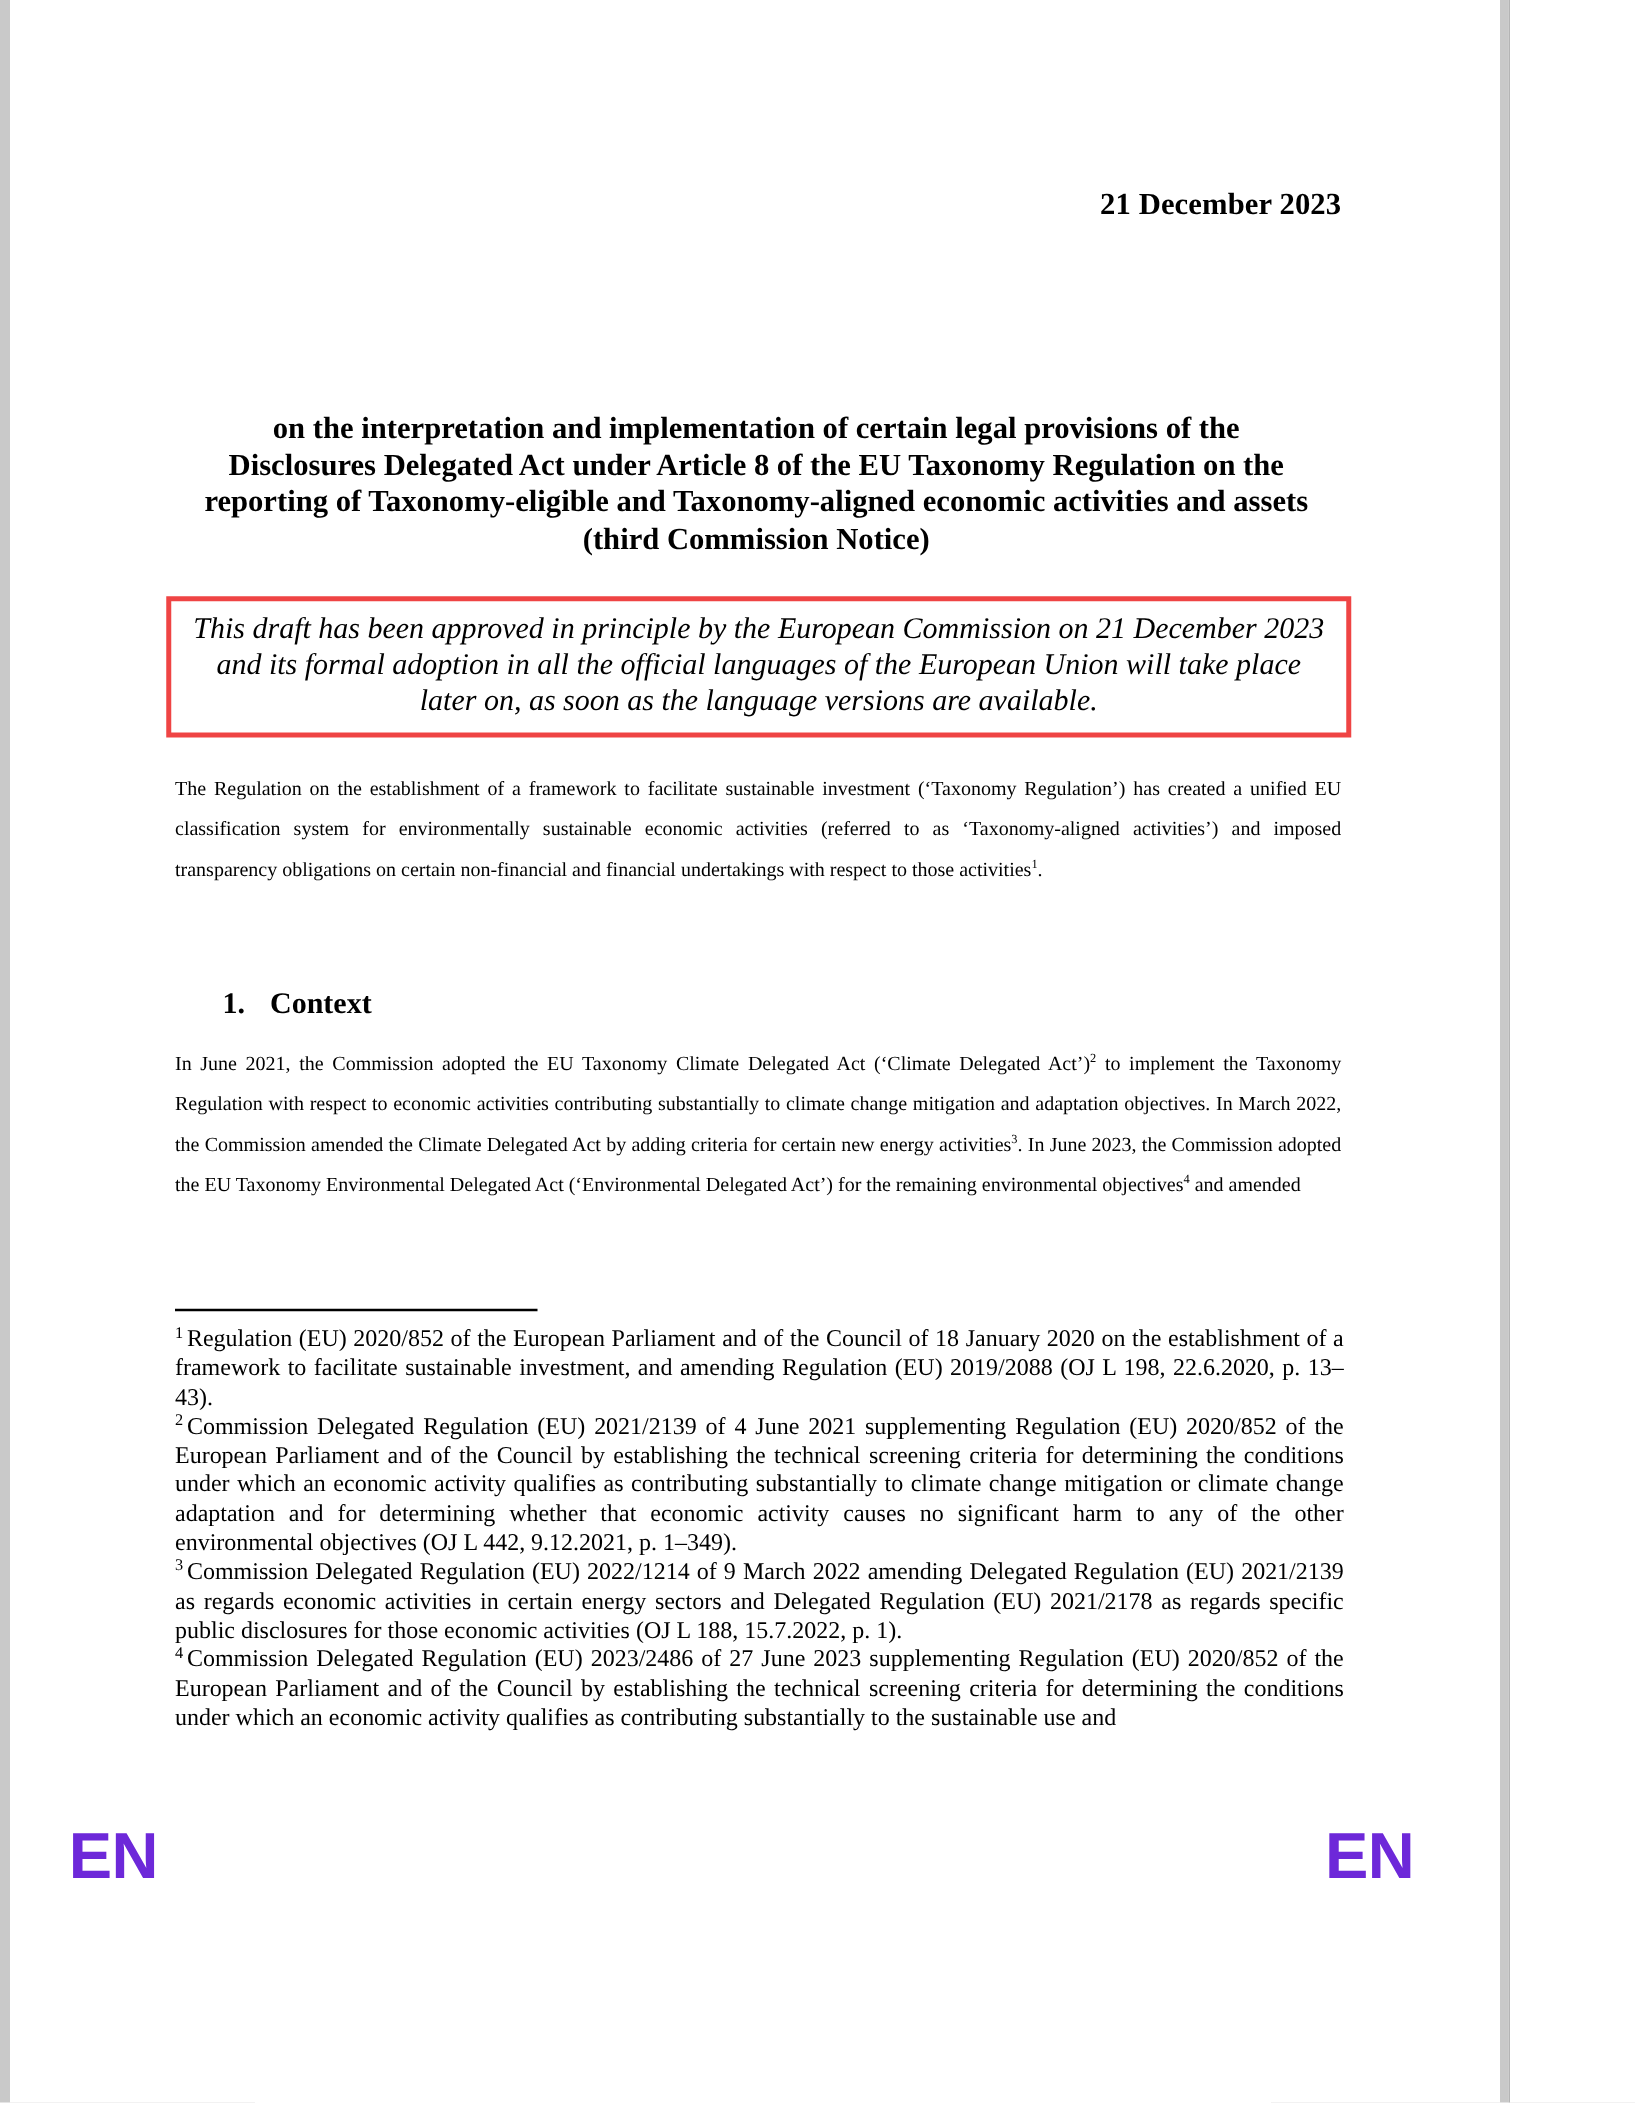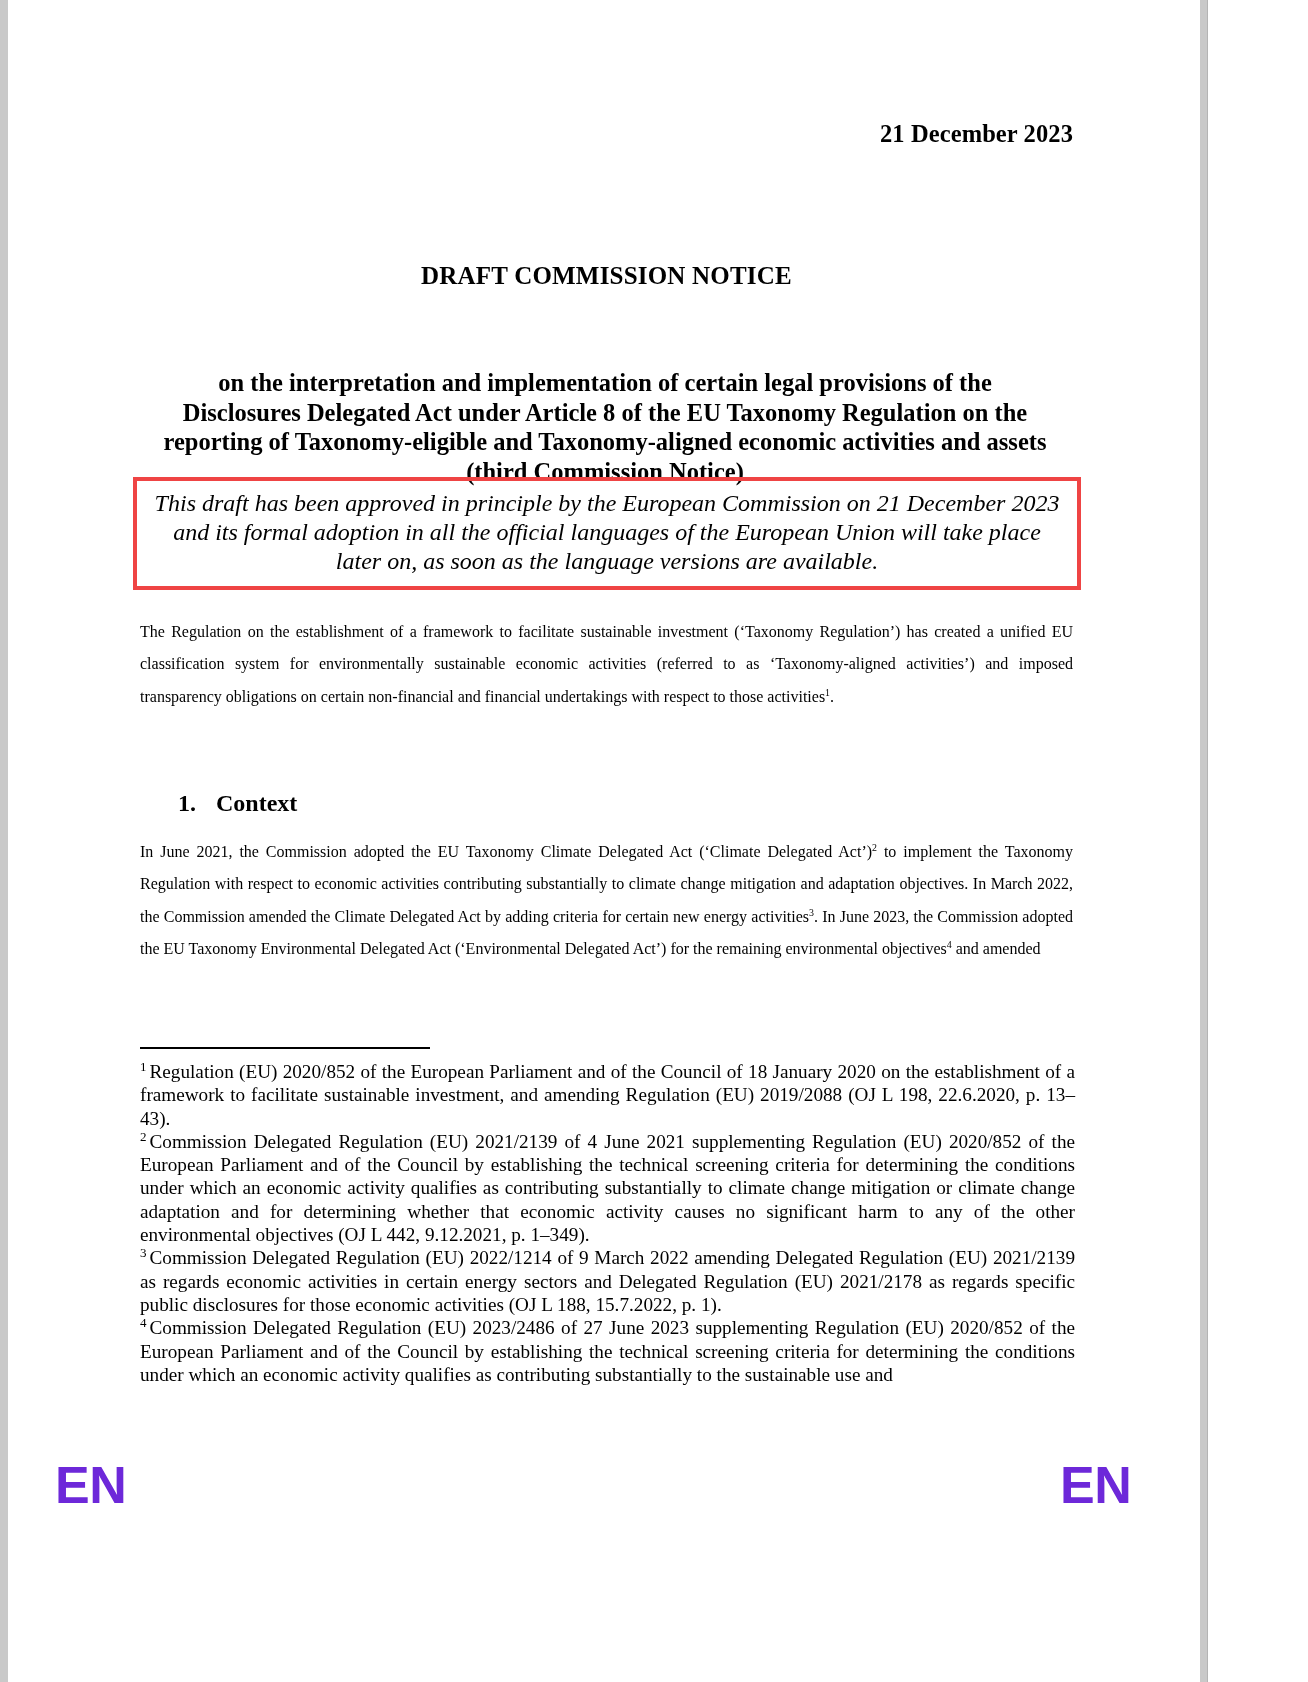--- a/index.html
+++ b/index.html
@@ -46,21 +46,21 @@
     left: 0;
     top: 0;
     width: 1308px;
     height: 1682px;
   }
 
   
   .doc-date {
     position: absolute;
     left: 140px;
-    top: 120px;
+    top: 150px;
     width: 933px;
     text-align: right;
     font-weight: bold;
     font-size: 24.5px;
     letter-spacing: 0.1px;
   }
 
   
   .doc-title {
     position: absolute;
@@ -74,21 +74,20 @@
   }
   .doc-subtitle {
     position: absolute;
     left: 160px;
     top: 328px;
     width: 890px;
     text-align: center;
     font-weight: bold;
     font-size: 24.5px;
     line-height: 29.5px;
-    margin-top: 40px;
   }
 
   
   .notice-box {
     position: absolute;
     left: 133px;
     top: 477px;
     width: 948px;
     border: 4px solid #ef4444;
     box-sizing: border-box;
@@ -192,21 +191,20 @@
 <body>
 
 <div class="page-frame">
   <div class="page-sheet"></div>
   <div class="right-gutter"></div>
 
   <div class="content">
 
     <div class="doc-date">21 December 2023</div>
 
-    <div class="doc-title">DRAFT COMMISSION NOTICE</div>
 
     <div class="doc-subtitle">on the interpretation and implementation of certain legal provisions of the Disclosures Delegated Act under Article 8 of the EU Taxonomy Regulation on the reporting of Taxonomy-eligible and Taxonomy-aligned economic activities and assets (third Commission Notice)</div>
 
     <div class="notice-box">
       <p>This draft has been approved in principle by the European Commission on 21 December 2023 and its formal adoption in all the official languages of the European Union will take place later on, as soon as the language versions are available.</p>
     </div>
 
     <div class="body-par" id="par-intro">
       <span>The Regulation on the establishment of a framework to facilitate sustainable investment (‘Taxonomy Regulation’) has created a unified EU classification system for environmentally sustainable economic activities (referred to as ‘Taxonomy-aligned activities’) and imposed transparency obligations on certain non-financial and financial undertakings with respect to those activities</span><sup>1</sup><span>.</span>
     </div>

